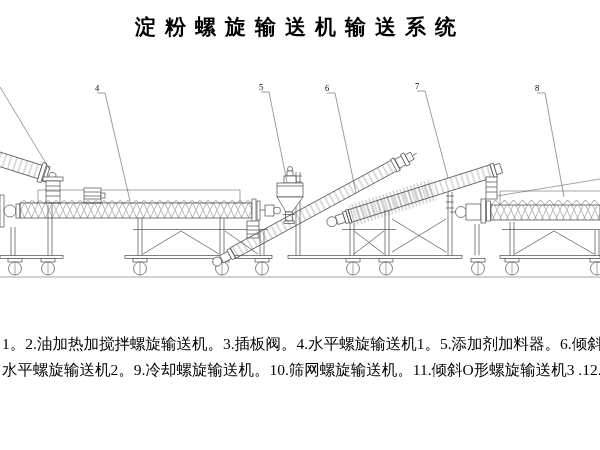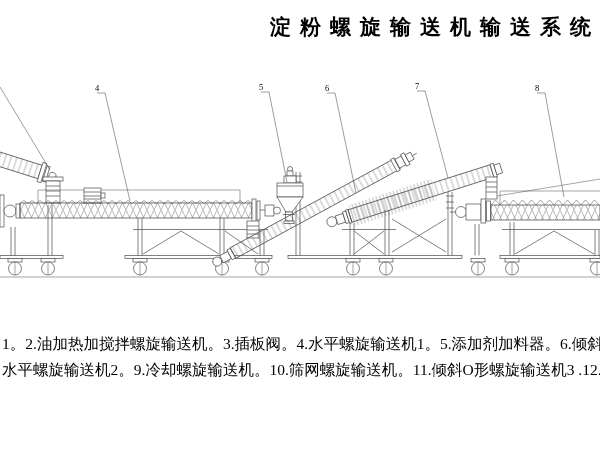--- a/index.html
+++ b/index.html
@@ -1,19 +1,19 @@
 <!DOCTYPE html>
 <html style="--bg: #ffffff; --line: #4a4a4a; --tx: #000000;"><head>
 <meta charset="utf-8">
 <style>
   :root{ --bg:#ffffff; --line:#4a4a4a; --hatch:#6e6e6e; --tx:#000000; }
   html,body{margin:0;padding:0;}
   body{width:600px;height:450px;background:var(--bg);overflow:hidden;position:relative;
        font-family:"Liberation Serif",serif;}
-  .title{position:absolute;top:13px;left:0;width:100%;text-align:right;
+  .title{position:absolute;top:13px;left:0;width:100%;text-align:center;
          font-size:21px;font-weight:600;letter-spacing:9px;color:var(--tx);}
   .drawing{position:absolute;left:0;top:0;}
   .caption{position:absolute;left:2px;top:331px;width:598px;overflow:hidden;
            color:var(--tx);font-size:15.5px;line-height:25.5px;}
   .caption div{white-space:nowrap;}
   .ln{fill:none;stroke:var(--line);stroke-width:.7;}
   .thin{fill:none;stroke:var(--line);stroke-width:.5;}
   .ldr{fill:none;stroke:var(--line);stroke-width:.55;}
   .fw{fill:#fff;stroke:var(--line);stroke-width:.7;}
   .tube{stroke:var(--line);stroke-width:.75;}

